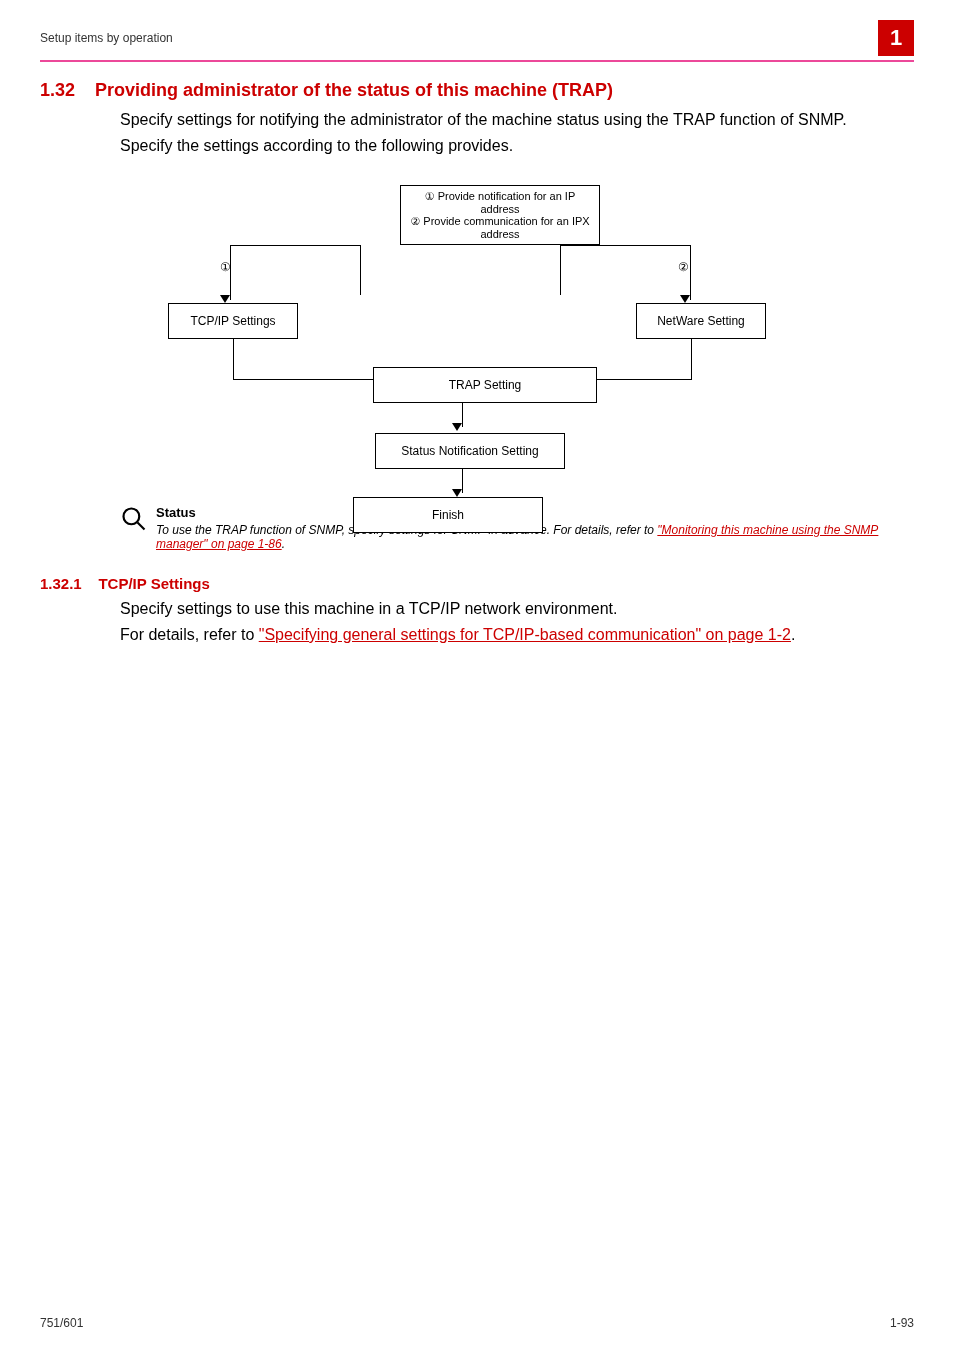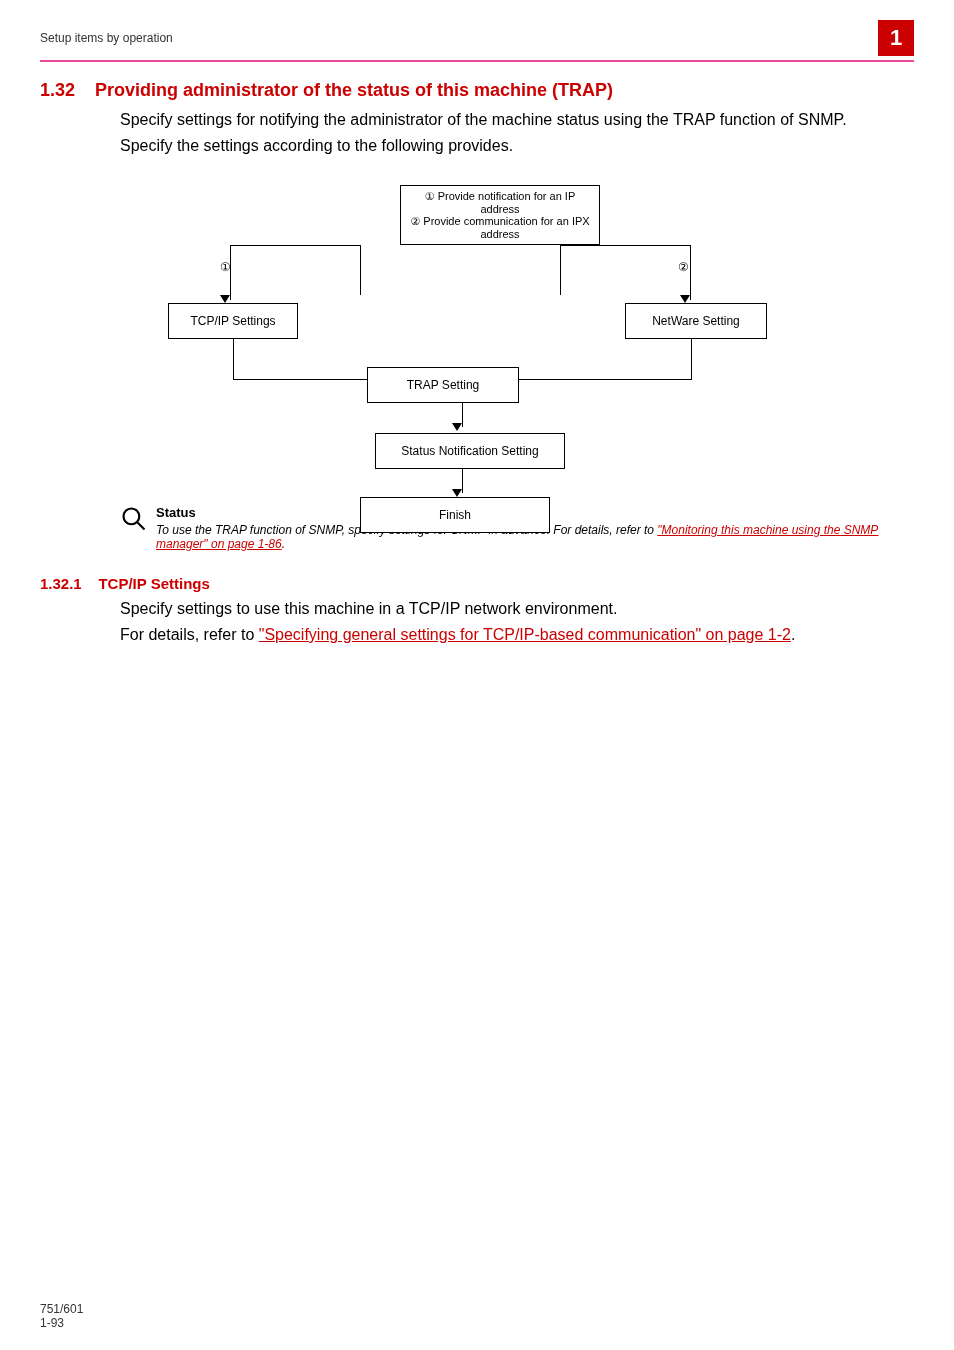--- a/index.html
+++ b/index.html
@@ -132,21 +132,20 @@
     }
     .footer {
       position: absolute;
       bottom: 20px;
       left: 40px;
       right: 40px;
       display: flex;
       justify-content: space-between;
       font-size: 12px;
       color: #333;
-      flex-direction: column;
     }
   </style>
 </head>
 <body>
 
 <div class="page">
 
   <div class="top-bar">
     <span class="top-bar-text">Setup items by operation</span>
     <div class="top-bar-num">1</div>
@@ -187,51 +186,51 @@
     <div class="line" style="left: 440px; top: 70px; width: 1px; height: 50px;"></div>
     <div class="line" style="left: 440px; top: 70px; width: 130px; height: 1px;"></div>
     <div class="line" style="left: 570px; top: 70px; width: 1px; height: 55px;"></div>
 
     <div style="position:absolute; left:565px; top:120px;">
       <div class="arrowhead-down" style="left:0;"></div>
     </div>
 
     <div class="fc-box" style="left: 48px; top: 128px; width: 130px; height: 36px;">TCP/IP Settings</div>
 
-    <div class="fc-box" style="left: 505px; top: 128px; width: 142px; height: 36px;">NetWare Setting</div>
+    <div class="fc-box" style="left: 516px; top: 128px; width: 130px; height: 36px;">NetWare Setting</div>
 
     <div class="line" style="left: 113px; top: 164px; width: 1px; height: 40px;"></div>
     <div class="line" style="left: 113px; top: 204px; width: 228px; height: 1px;"></div>
 
     <div style="position:absolute; left:336px; top:199px;">
       <div class="arrowhead-right" style="top:0;"></div>
     </div>
 
     <div class="line" style="left: 571px; top: 164px; width: 1px; height: 40px;"></div>
     <div class="line" style="left: 345px; top: 204px; width: 227px; height: 1px;"></div>
 
     <div style="position:absolute; left:337px; top:199px;">
       
     </div>
 
-    <div class="fc-box" style="left: 247px; top: 192px; width: 152px; height: 36px;">TRAP Setting</div>
+    <div class="fc-box" style="left: 253px; top: 192px; width: 224px; height: 36px;">TRAP Setting</div>
 
     <div class="line" style="left: 342px; top: 228px; width: 1px; height: 24px;"></div>
     <div style="position:absolute; left:337px; top:248px;">
       <div class="arrowhead-down" style="left:0;"></div>
     </div>
 
     <div class="fc-box" style="left: 255px; top: 258px; width: 190px; height: 36px;">Status Notification Setting</div>
 
     <div class="line" style="left: 342px; top: 294px; width: 1px; height: 24px;"></div>
     <div style="position:absolute; left:337px; top:314px;">
       <div class="arrowhead-down" style="left:0;"></div>
     </div>
 
-    <div class="fc-box" style="left: 240px; top: 322px; width: 190px; height: 36px;">Finish</div>
+    <div class="fc-box" style="left: 233px; top: 322px; width: 190px; height: 36px;">Finish</div>
 
   </div>
 
   <div class="detail-section">
 
     <div>
       <svg class="magnifier-icon" viewBox="0 0 32 32" fill="none" stroke="#000" stroke-width="2.5">
         <circle cx="13" cy="13" r="9"></circle>
         <line x1="20" y1="20" x2="28" y2="28"></line>
       </svg>

